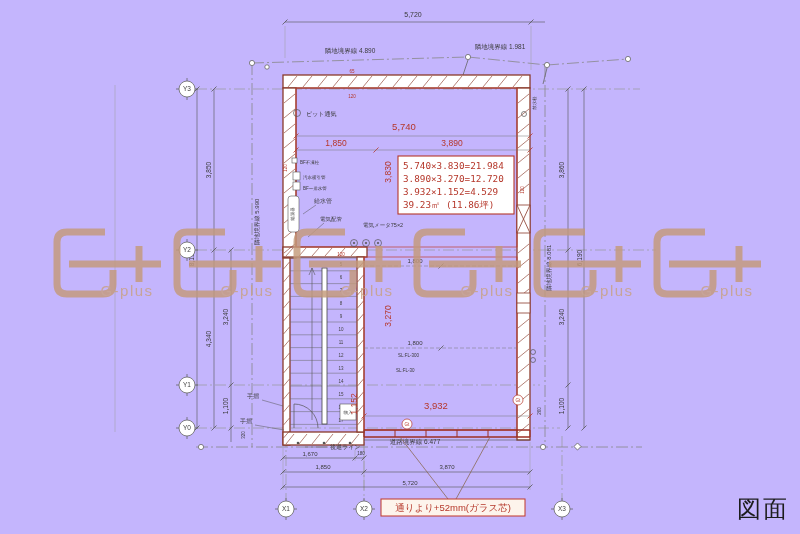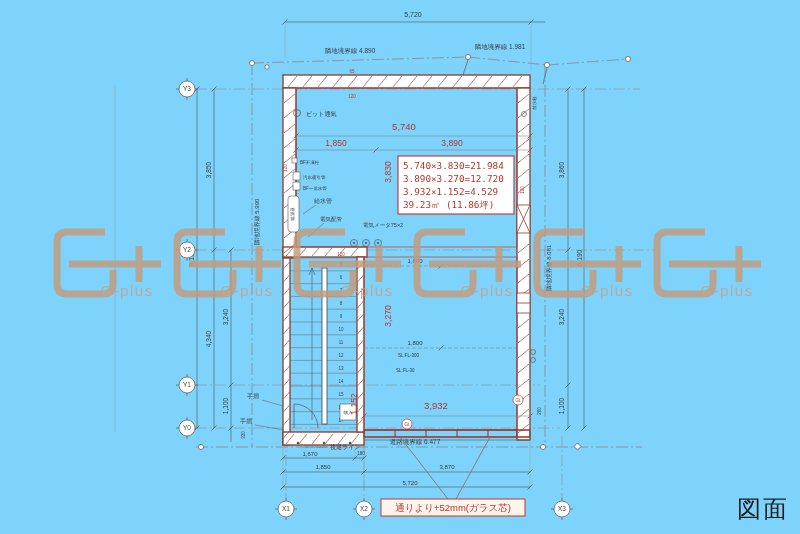--- a/index.html
+++ b/index.html
@@ -1,16 +1,16 @@
 <!DOCTYPE html>
 <html><head>
 <meta charset="utf-8">
 <style>
   html,body{margin:0;padding:0;background:#fff;}
-  .canvas{position:relative;width:800px;height:534px;background:#7dd3fc;overflow:hidden;
+  .canvas{position:relative;width:800px;height:534px;background:#c4b5fd;overflow:hidden;
           font-family:"Liberation Sans","DejaVu Sans",sans-serif;}
   svg text{font-family:"Liberation Sans","DejaVu Sans",sans-serif;}
   .t7{font-size:7px;fill:#3a3a3a}
   .t65{font-size:6.5px;fill:#3a3a3a}
   .t6{font-size:6px;fill:#3a3a3a}
   .t55{font-size:5.5px;fill:#3a3a3a}
   .t45{font-size:4.5px;fill:#3a3a3a}
   .red{fill:#b5372a}
   .r85{font-size:8.5px;fill:#b5372a}
   .r9{font-size:9.5px;fill:#b5372a}

